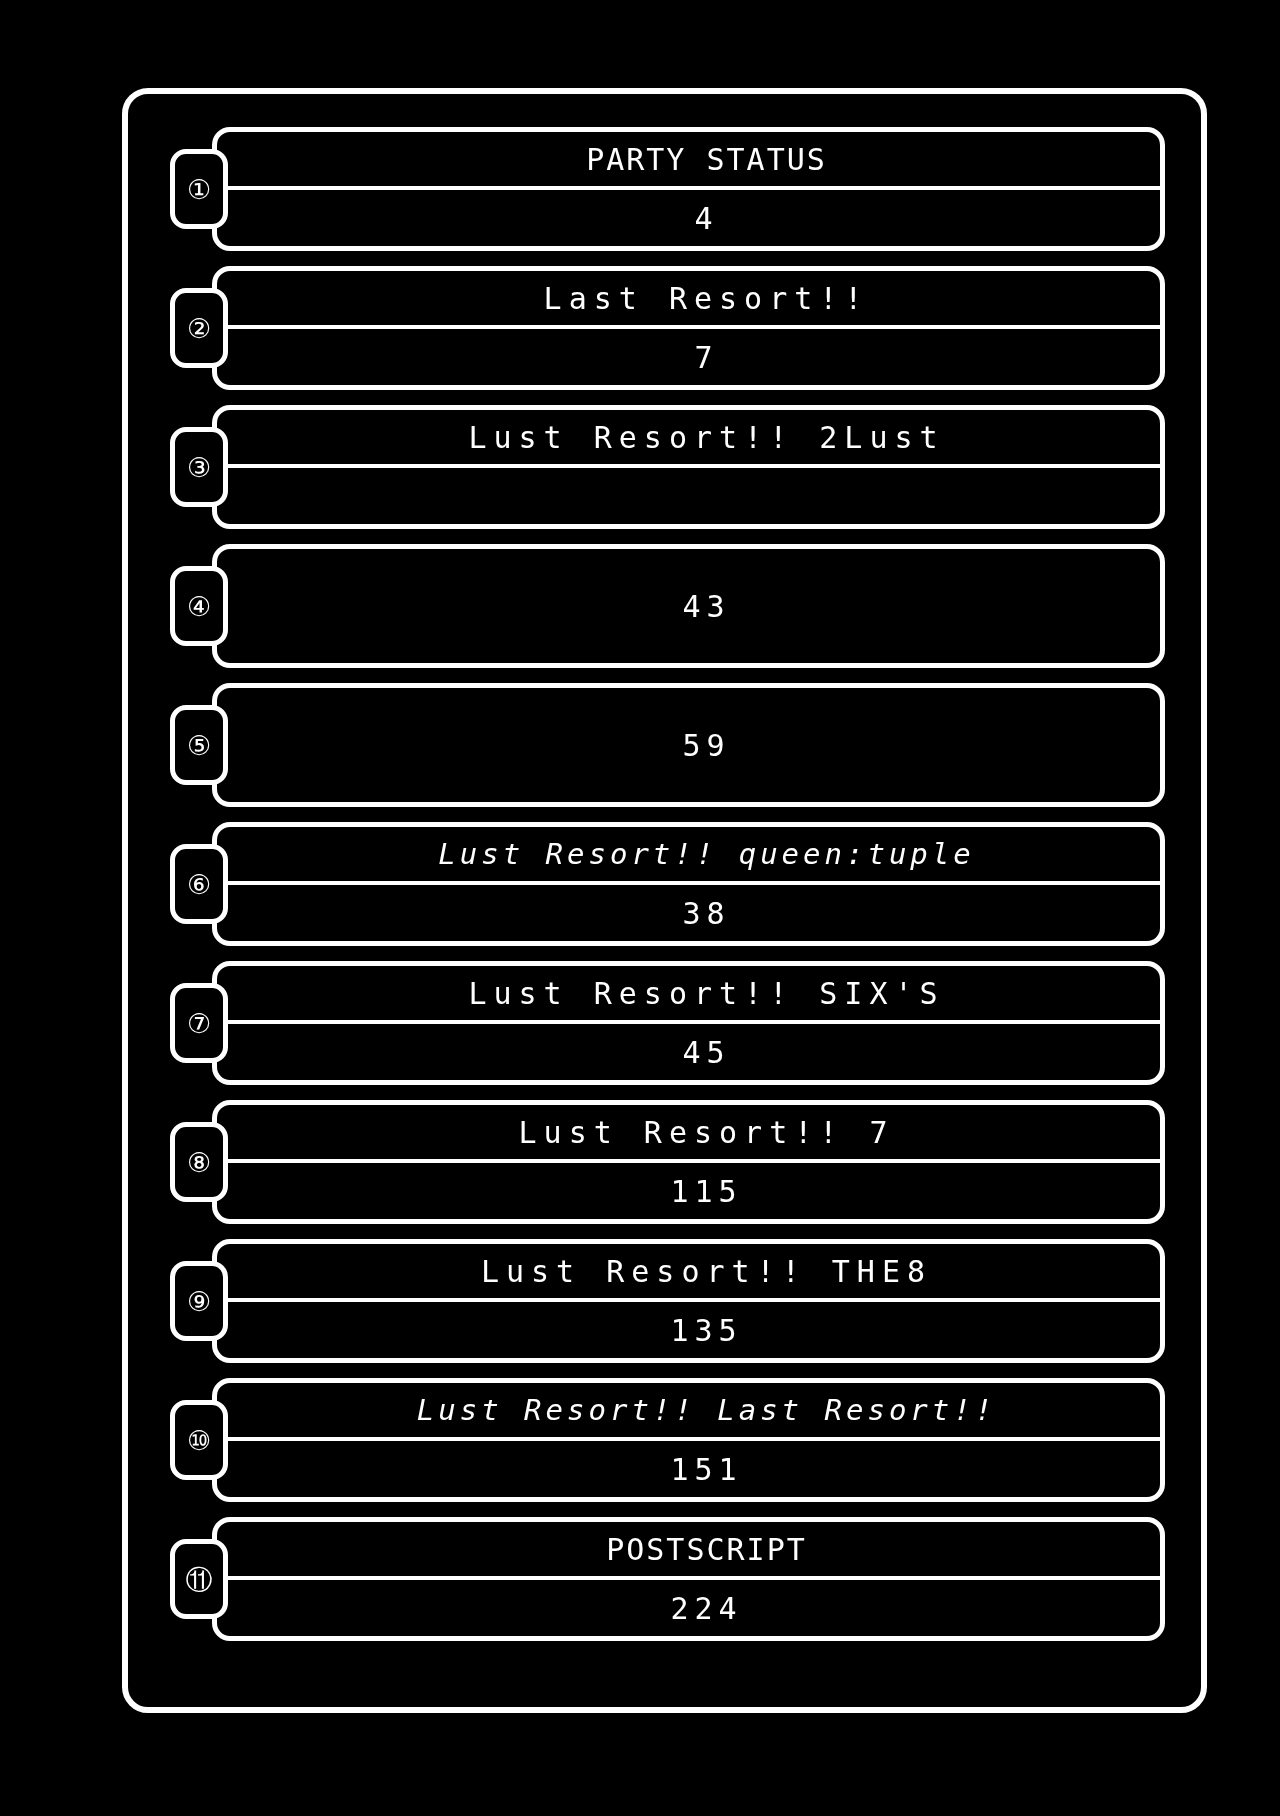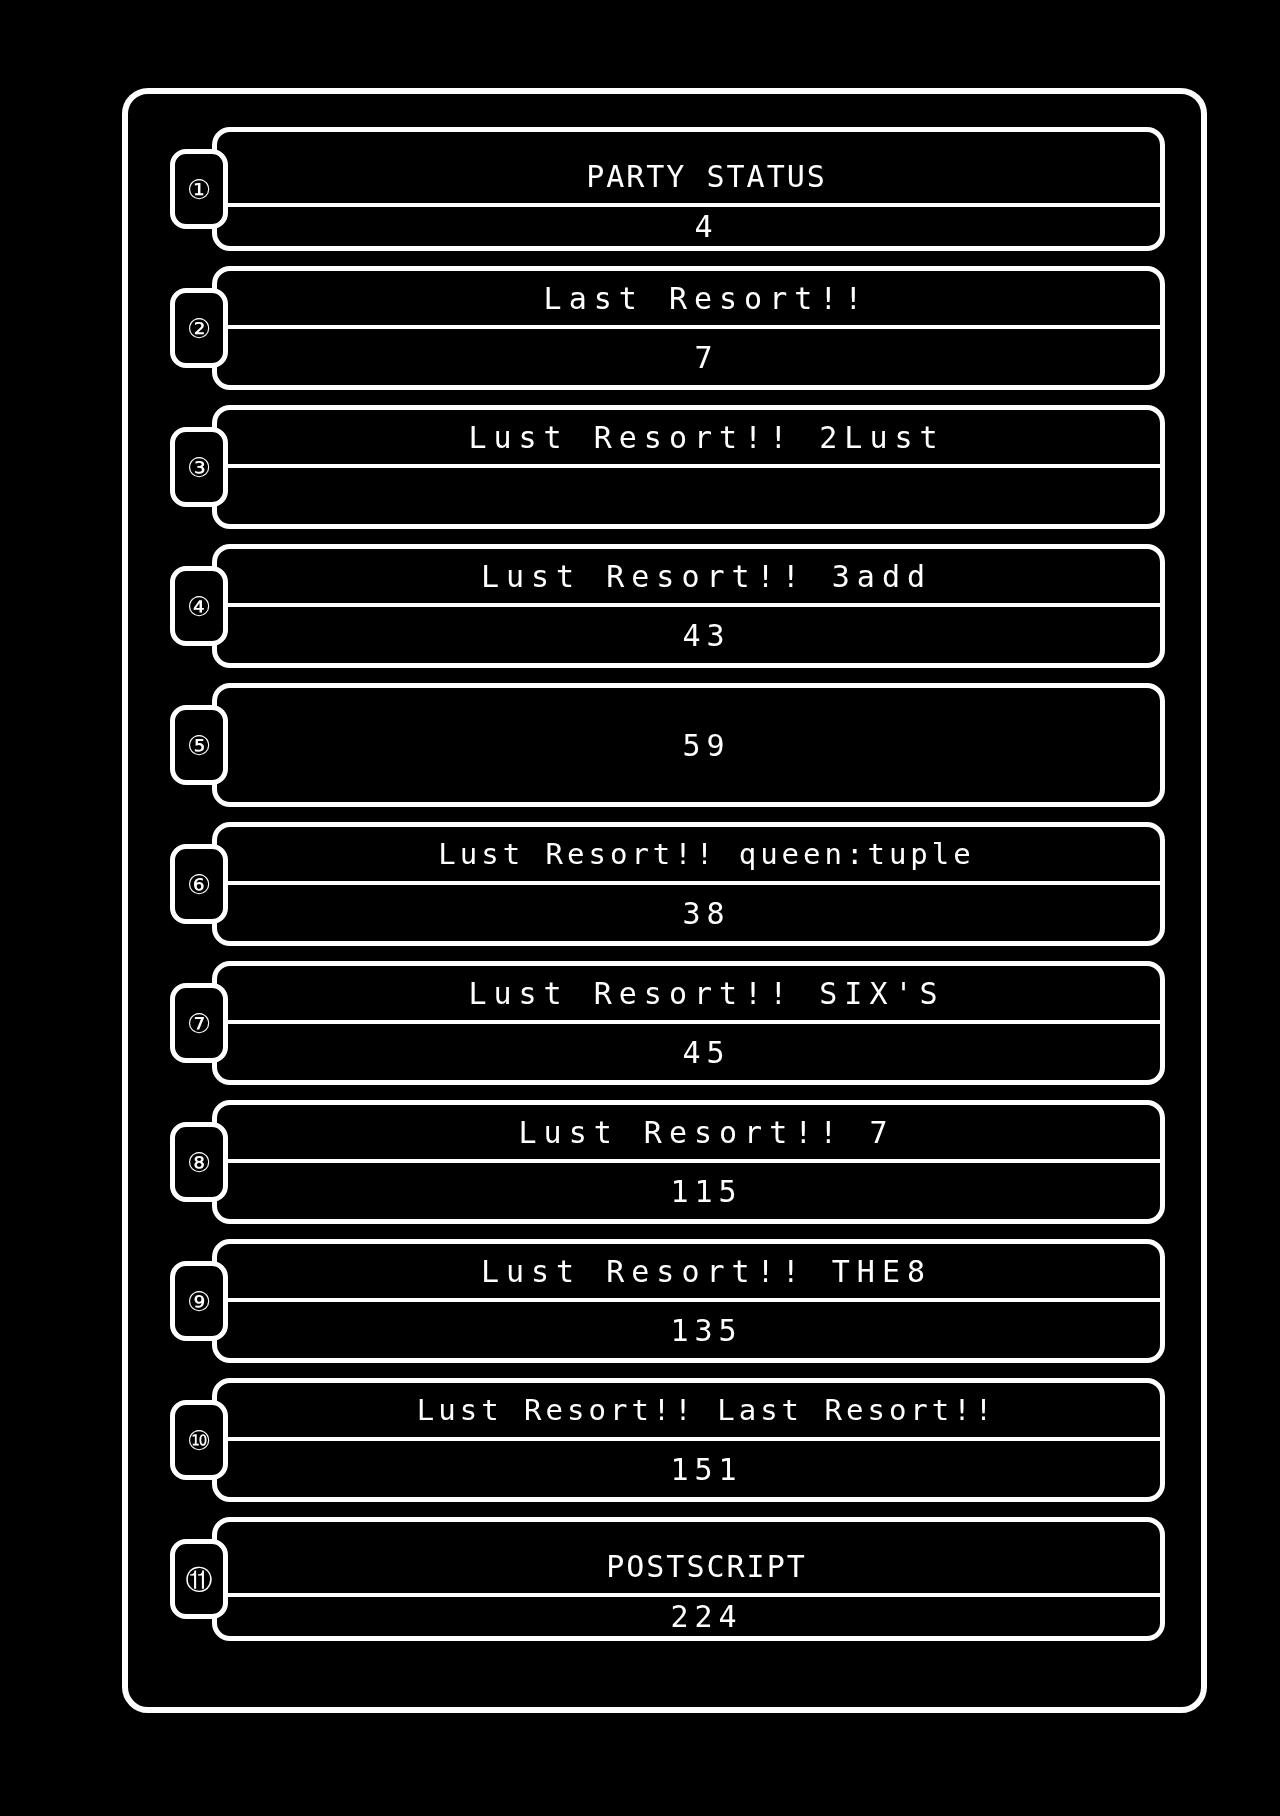--- a/index.html
+++ b/index.html
@@ -110,25 +110,25 @@
     letter-spacing: 7px;
     white-space: nowrap;
     padding-left: 44px;
     padding-right: 8px;
     box-sizing: border-box;
   }
 
   .entry-title.tight {
     letter-spacing: 4px;
     font-size: 29px;
+    font-style: italic;
   }
 
   .entry-title.plain {
     letter-spacing: 2px;
-    margin-top: 17px;
   }
 
   .entry-page {
     flex: 1 1 auto;
     display: flex;
     align-items: center;
     justify-content: center;
     font-size: 30px;
     letter-spacing: 6px;
     padding-left: 44px;
@@ -174,21 +174,20 @@
       <div class="entry-box">
         <div class="entry-title">Lust Resort!!  2Lust</div>
       </div>
     </div>
 
     <div class="entry">
       <div class="num-badge">
         <span>④</span>
       </div>
       <div class="entry-box">
-        <div class="entry-title">Lust Resort!!  3add</div>
         <div class="entry-page">43</div>
       </div>
     </div>
 
     <div class="entry">
       <div class="num-badge">
         <span>⑤</span>
       </div>
       <div class="entry-box">
         <div class="entry-page">59</div>

